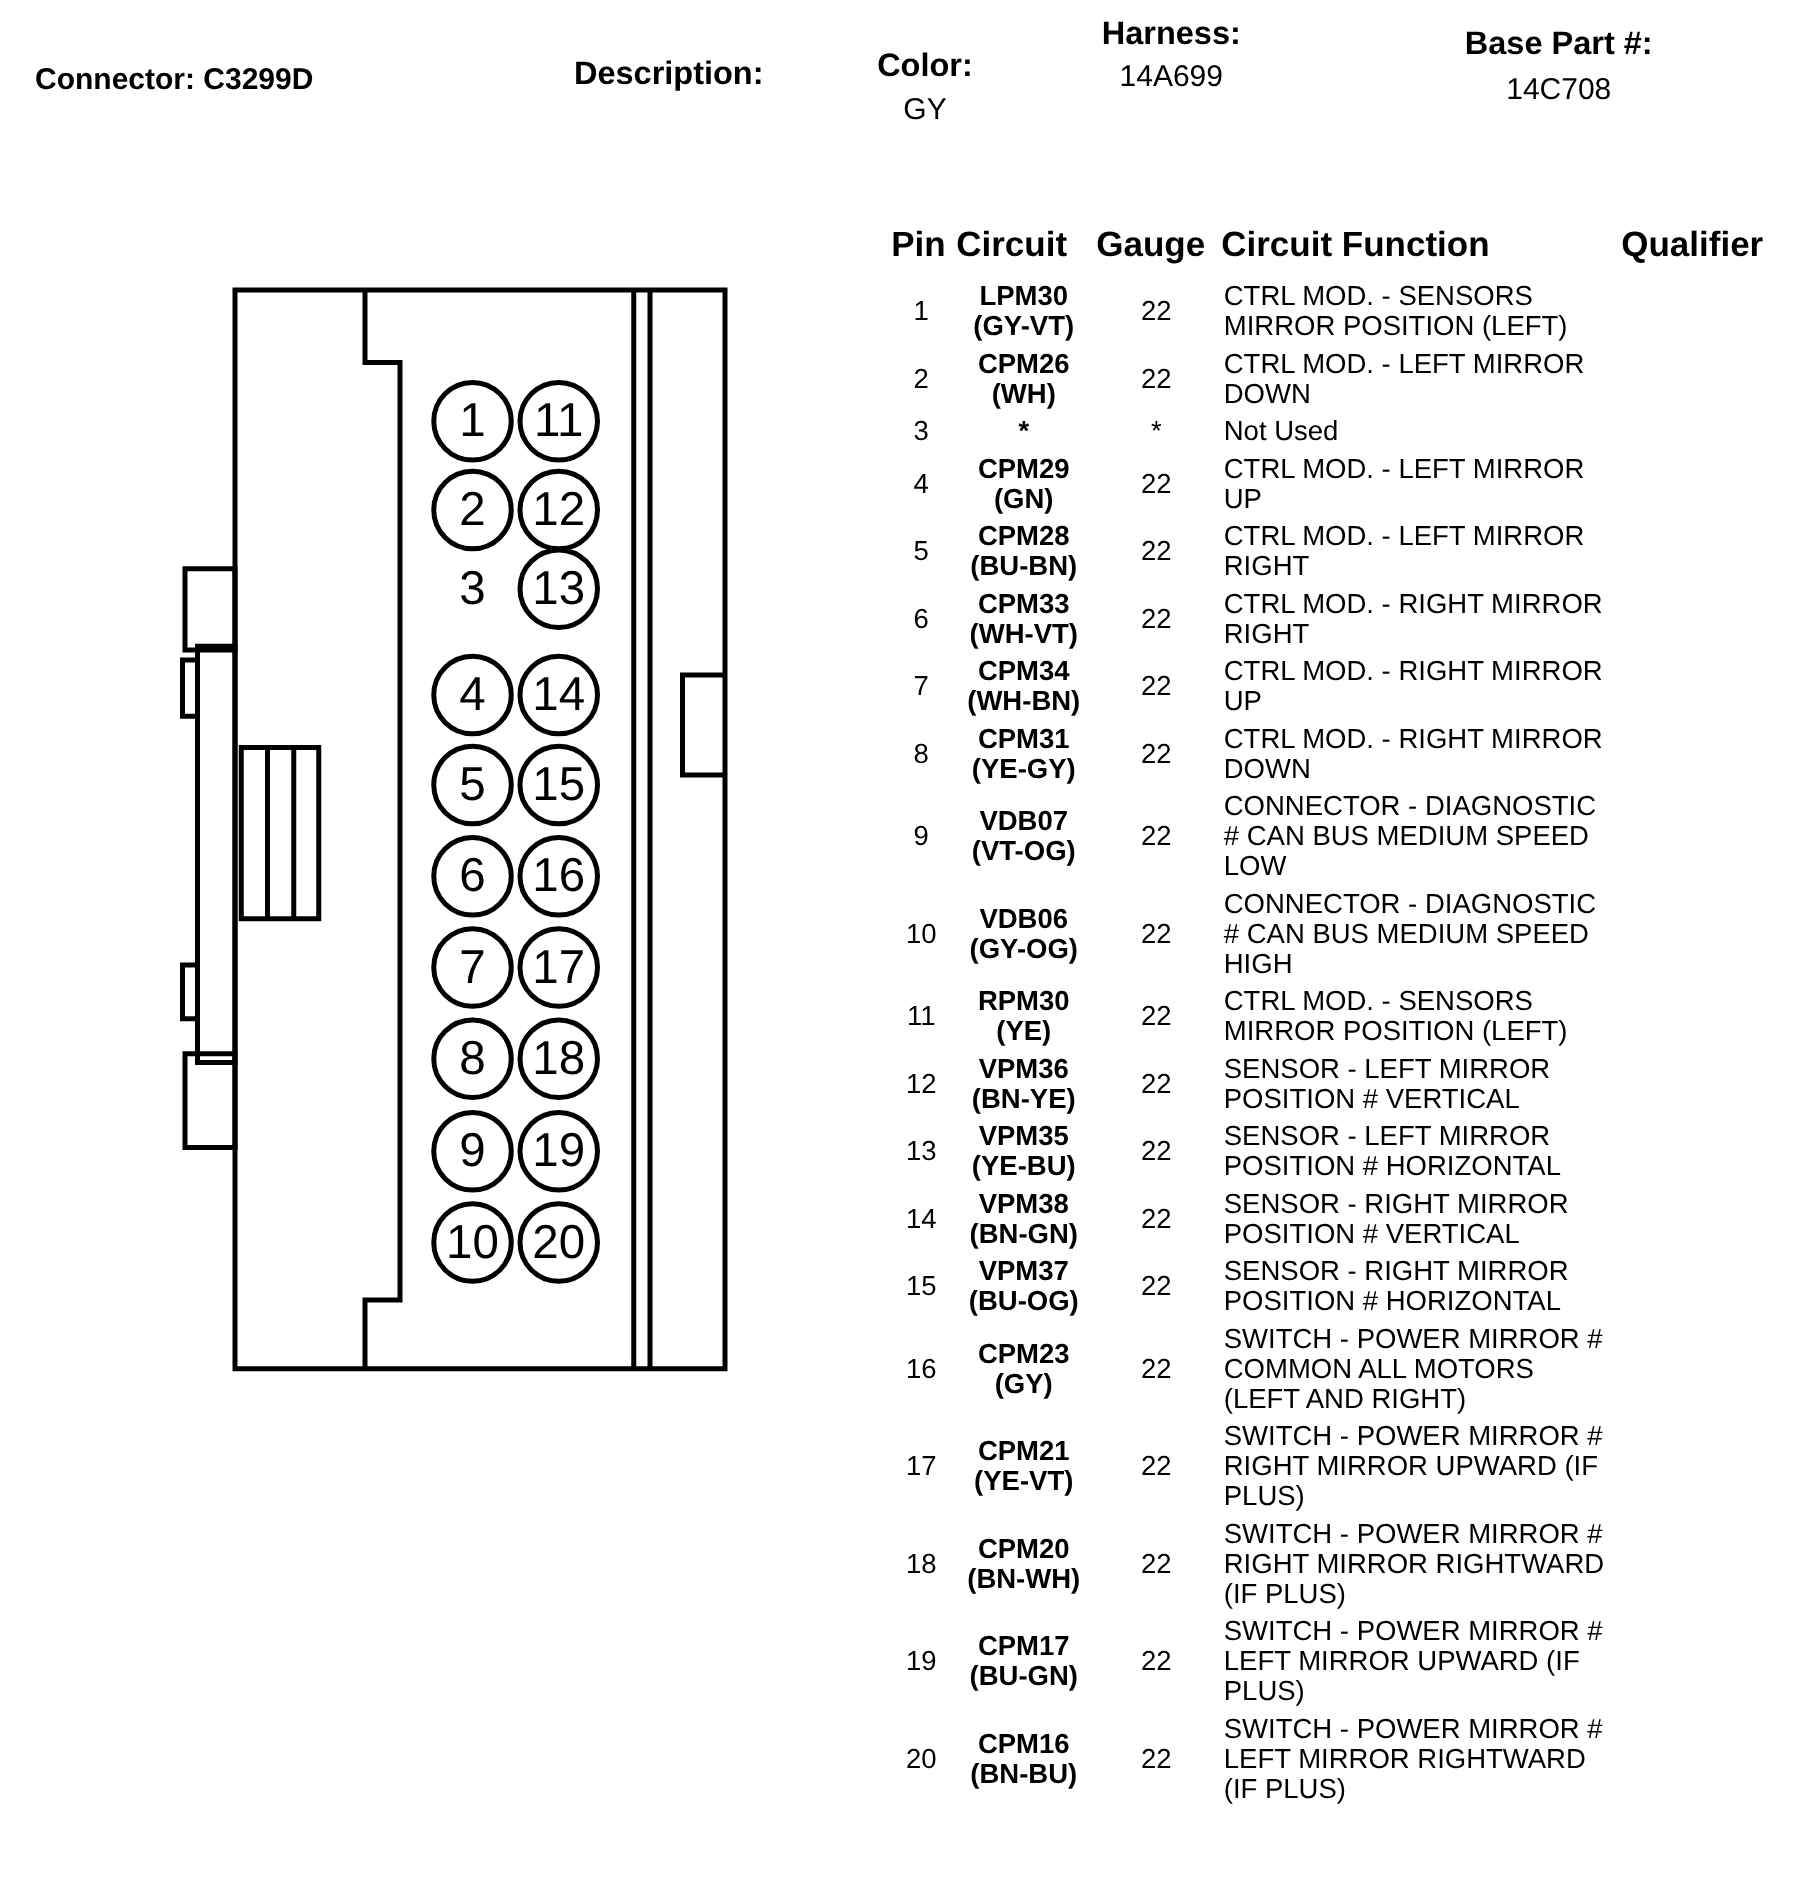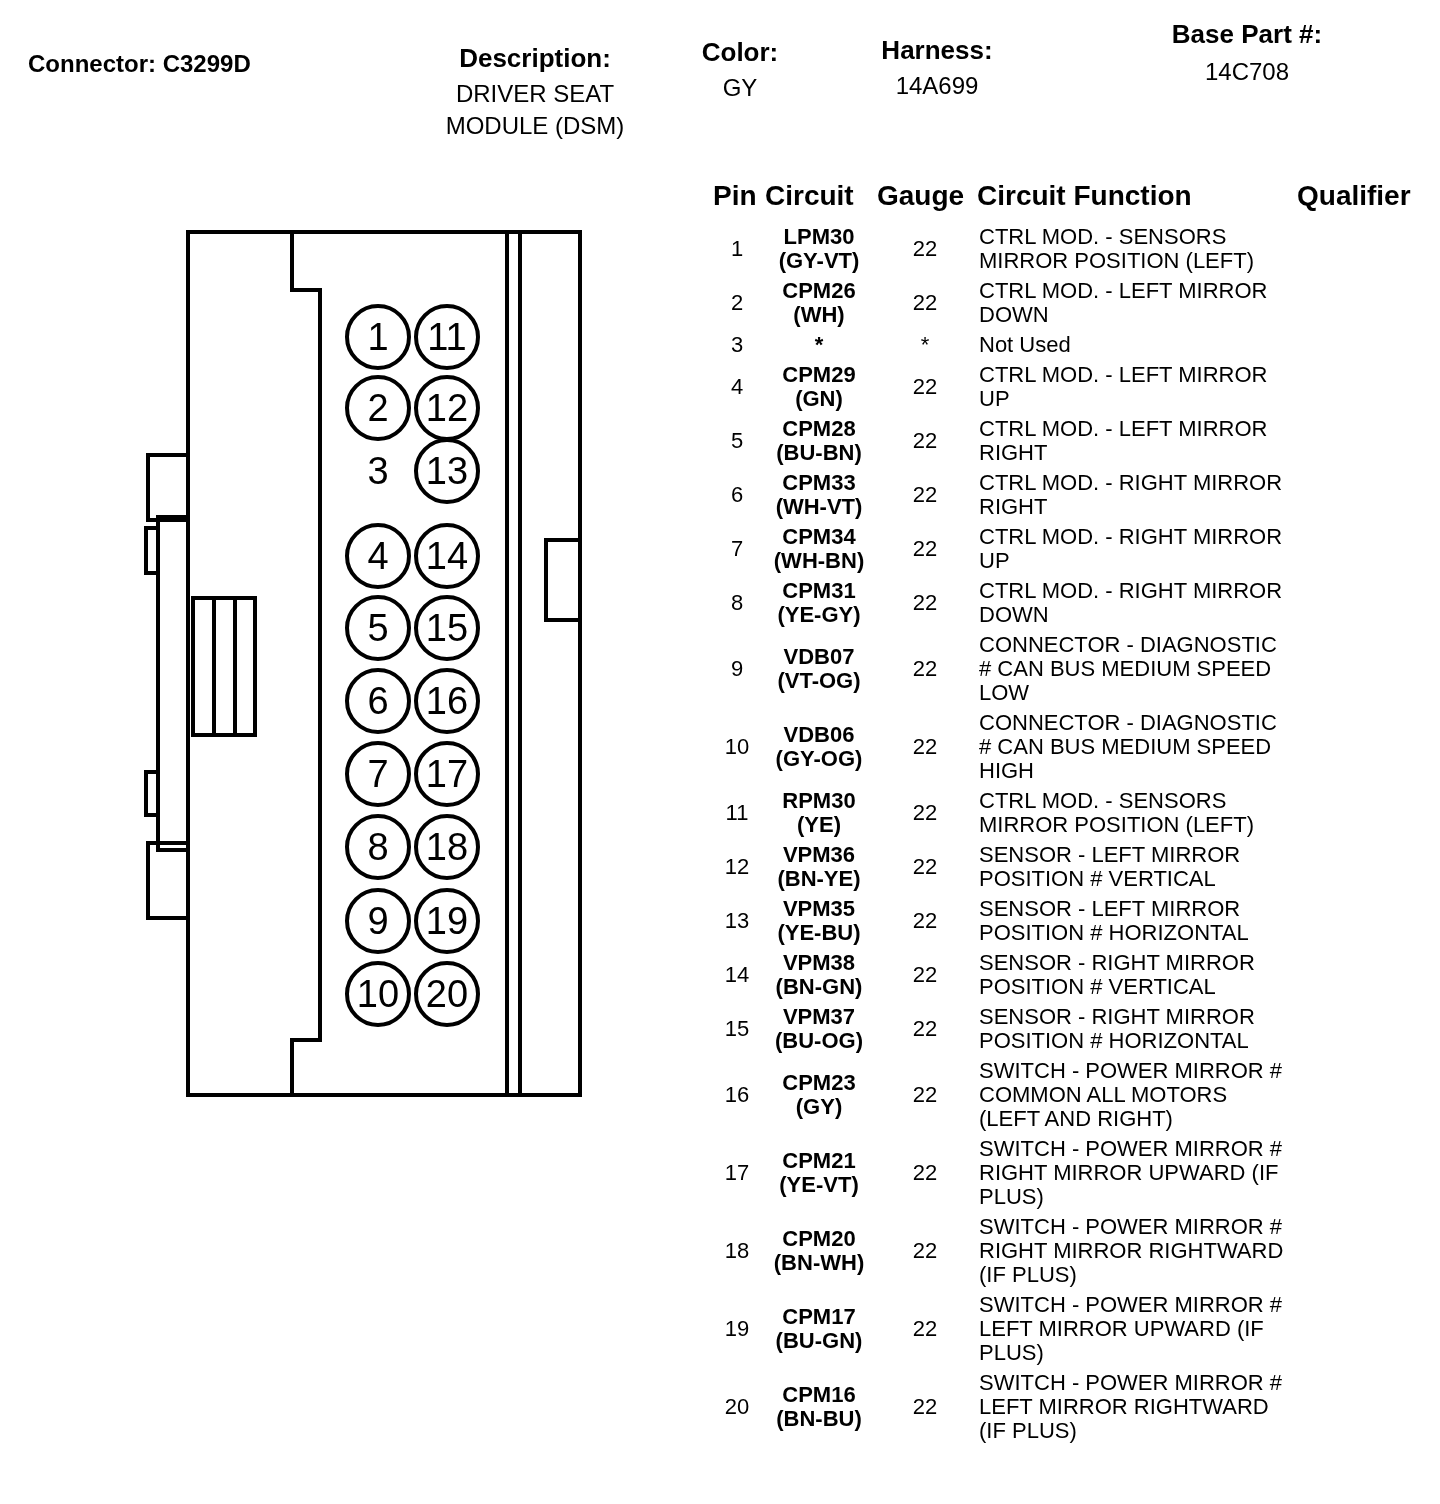--- a/index.html
+++ b/index.html
@@ -31,30 +31,28 @@
   .col-function  { width: 320px; text-align: left;  }
   .col-qualifier { width: 130px; text-align: center; }
 </style>
 </head>
 <body>
 
 <div class="abs connector-title" style="left:28px; top:50px;">Connector: C3299D</div>
 
 <div class="abs center" style="left:425px; top:20px; width:220px;margin-top:24px;">
   <div class="hdr-label">Description:</div>
-  <div class="hdr-value" style="margin-top:4px;">DRIVER SEAT
-MODULE (DSM)</div>
 </div>
 
 <div class="abs center" style="left:685px; top:38px; width:110px;">
   <div class="hdr-label">Color:</div>
   <div class="hdr-value" style="margin-top:4px;">GY</div>
 </div>
 
-<div class="abs center" style="left:862px; top:36px; width:150px;">
+<div class="abs center" style="left:862px; top:12px; width:150px;">
   <div class="hdr-label">Harness:</div>
   <div class="hdr-value" style="margin-top:4px;">14A699</div>
 </div>
 
 <div class="abs center" style="left:1157px; top:20px; width:180px;">
   <div class="hdr-label">Base Part #:</div>
   <div class="hdr-value" style="margin-top:6px;">14C708</div>
 </div>
 
 <svg class="abs" style="left:140px; top:220px;" width="470" height="900" viewBox="0 0 470 900">

